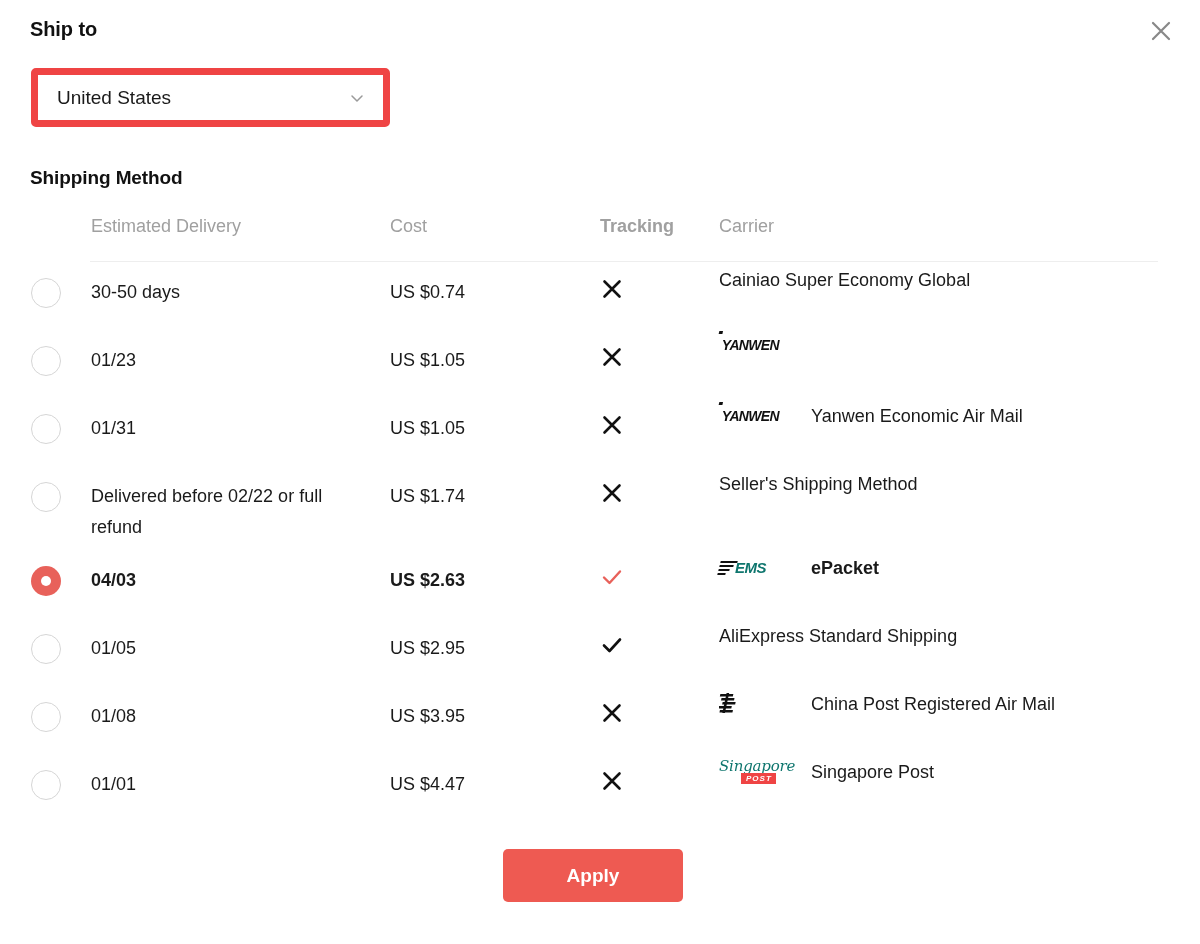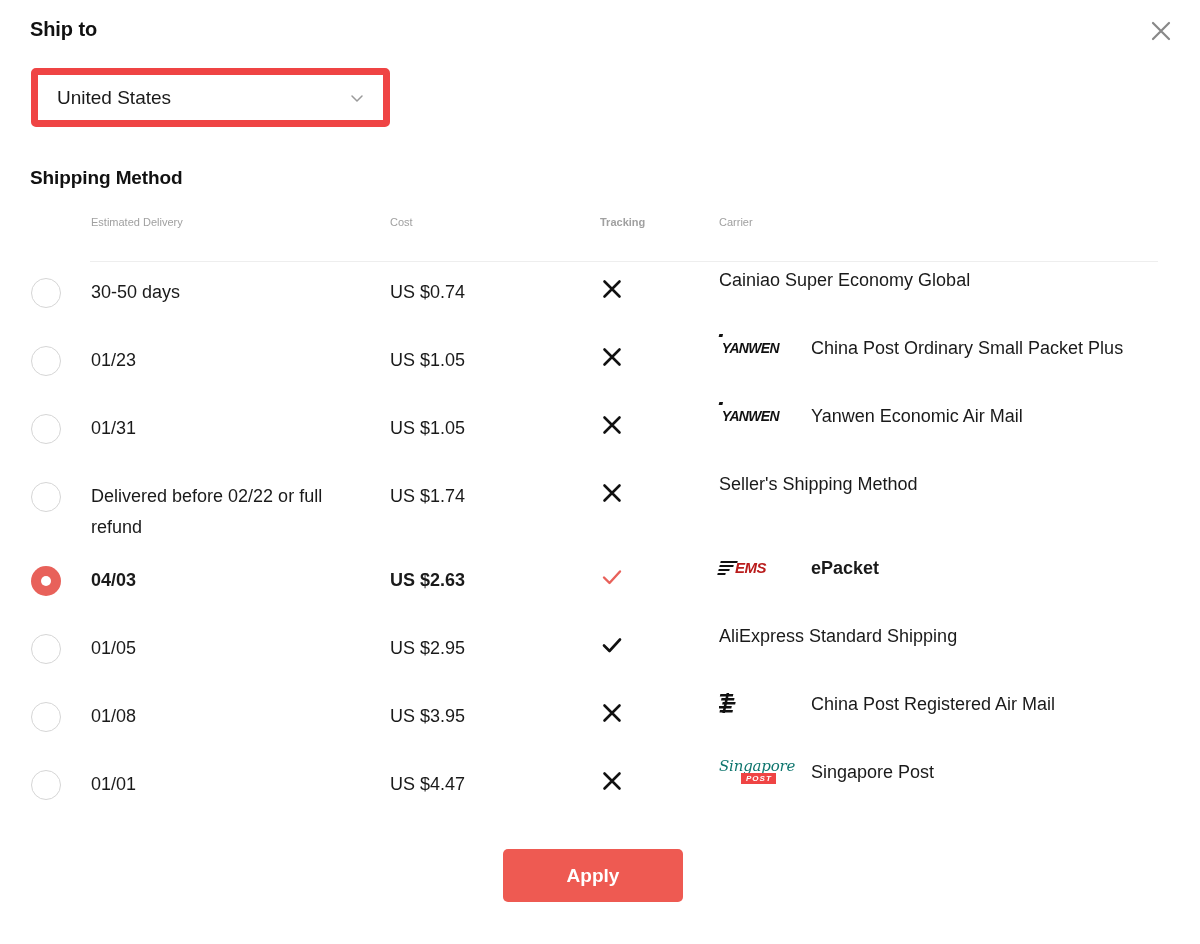--- a/index.html
+++ b/index.html
@@ -74,21 +74,21 @@
     width: 1200px;
   }
 
   .thead {
     position: relative;
     height: 48px;
   }
   .th {
     position: absolute;
     top: 11px;
-    font-size: 11px;
+    font-size: 18px;
     color: #a0a0a0;
     white-space: nowrap;
   }
   .th-delivery { left: 91px; }
   .th-cost     { left: 390px; }
   .th-tracking { left: 600px; font-weight: bold; }
   .th-carrier  { left: 719px; }
 
   .divider {
     position: absolute;
@@ -187,21 +187,21 @@
   }
   .logo-ems-lines i {
     display: block; height: 2px; background: #111111;
   }
   .logo-ems-lines i:nth-child(1) { width: 100%; }
   .logo-ems-lines i:nth-child(2) { width: 82%; }
   .logo-ems-lines i:nth-child(3) { width: 64%; }
   .logo-ems-lines i:nth-child(4) { width: 46%; }
   .logo-ems-text {
     font-style: italic; font-weight: bold; font-size: 15px;
-    letter-spacing: -0.5px; color: #b91c1c;
+    letter-spacing: -0.5px; color: #0f766e;
   }
 
   .logo-chinapost { width: 24px; height: 26px; }
 
   .logo-sgpost { display: flex; flex-direction: column; align-items: flex-start; }
   .logo-sgpost-script {
     font-family: "DejaVu Serif", serif;
     font-style: italic;
     font-size: 15px;
     color: #0f766e;
@@ -288,21 +288,20 @@
           <span class="cell c-cost">US $1.05</span>
           <span class="cell c-tracking">
             <span class="mark-x"><svg width="24" height="24" viewBox="0 0 24 24" aria-hidden="true">
                 <path d="M4.5 4.5 L19.5 19.5 M19.5 4.5 L4.5 19.5" stroke="#111111" stroke-width="2.6" stroke-linecap="round" fill="none"></path>
               </svg></span>
           </span>
           <span class="cell c-carrier">
             <span class="logo-slot">
               <span class="logo-yanwen">YANWEN</span>
             </span>
-            <span class="carrier-name">China Post Ordinary Small Packet Plus</span>
           </span>
         </div>
         <div class="row">
           <span class="radio"></span>
           <span class="cell c-delivery">01/31</span>
           <span class="cell c-cost">US $1.05</span>
           <span class="cell c-tracking">
             <span class="mark-x"><svg width="24" height="24" viewBox="0 0 24 24" aria-hidden="true">
                 <path d="M4.5 4.5 L19.5 19.5 M19.5 4.5 L4.5 19.5" stroke="#111111" stroke-width="2.6" stroke-linecap="round" fill="none"></path>
               </svg></span>

